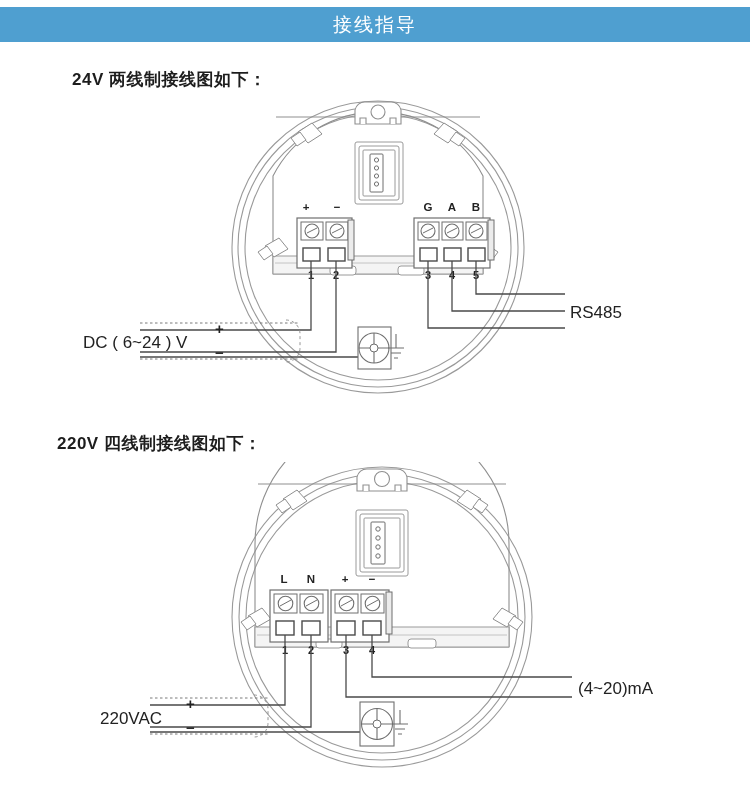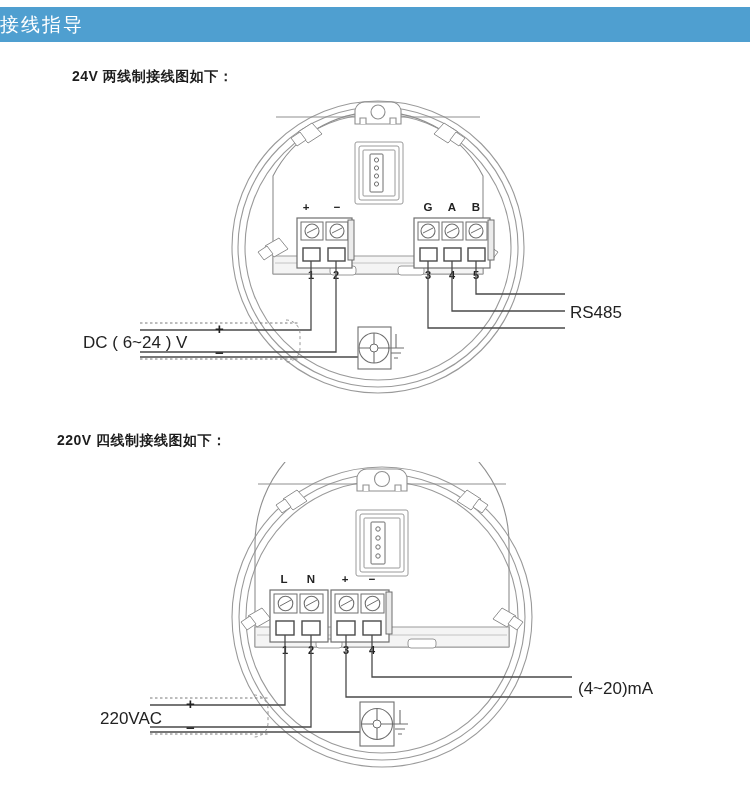--- a/index.html
+++ b/index.html
@@ -7,29 +7,29 @@
   body {
     width:750px; height:810px;
     background:#ffffff;
     font-family:"Liberation Sans","DejaVu Sans",sans-serif;
     position:relative;
     overflow:hidden;
   }
   
   #header-bar{
     position:absolute; left:0; top:7px; width:750px; height:35px;
-    display:flex; align-items:center; justify-content:flex-start;
+    display:flex; align-items:center; justify-content:center;
   }
   #header-title{
     color:#ffffff; font-size:19px; font-weight:400; letter-spacing:2px;
   }
   
   .section-heading{
     position:absolute;
-    font-size:14px; font-weight:bold; color:#1d1d1d;
+    font-size:17px; font-weight:bold; color:#1d1d1d;
     letter-spacing:0.5px; white-space:nowrap;
   }
   #heading-1{ left:72px; top:68px; }
   #heading-2{ left:57px; top:432px; }
   
   .diagram{ position:absolute; left:0; }
   #diagram-1{ top:96px; width:750px; height:300px; }
   #diagram-2{ top:462px; width:750px; height:348px; }
   .diagram svg{ display:block; }
   

